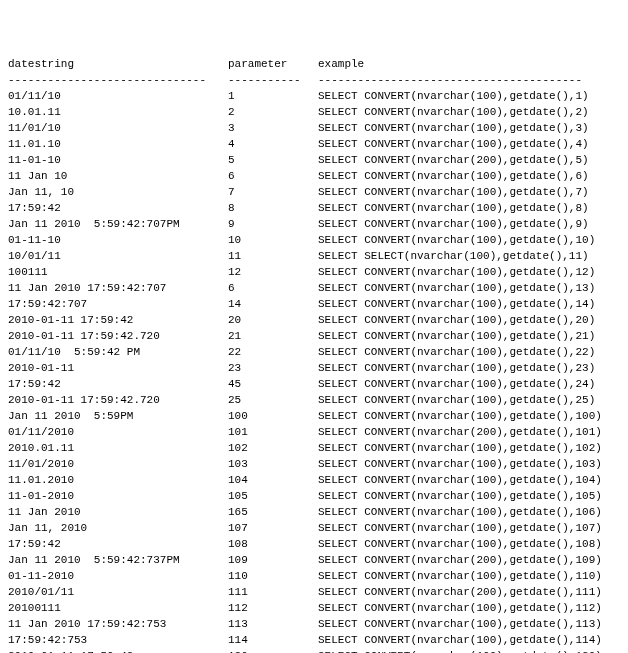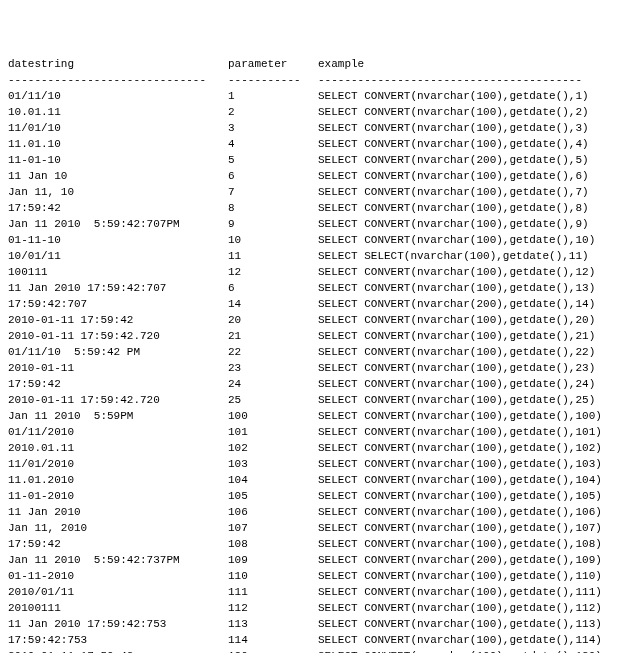--- a/index.html
+++ b/index.html
@@ -28,39 +28,39 @@
 <span class="col1">11.01.10</span><span class="col2">4</span><span class="col3">SELECT CONVERT(nvarchar(100),getdate(),4)</span>
 <span class="col1">11-01-10</span><span class="col2">5</span><span class="col3">SELECT CONVERT(nvarchar(200),getdate(),5)</span>
 <span class="col1">11 Jan 10</span><span class="col2">6</span><span class="col3">SELECT CONVERT(nvarchar(100),getdate(),6)</span>
 <span class="col1">Jan 11, 10</span><span class="col2">7</span><span class="col3">SELECT CONVERT(nvarchar(100),getdate(),7)</span>
 <span class="col1">17:59:42</span><span class="col2">8</span><span class="col3">SELECT CONVERT(nvarchar(100),getdate(),8)</span>
 <span class="col1">Jan 11 2010  5:59:42:707PM</span><span class="col2">9</span><span class="col3">SELECT CONVERT(nvarchar(100),getdate(),9)</span>
 <span class="col1">01-11-10</span><span class="col2">10</span><span class="col3">SELECT CONVERT(nvarchar(100),getdate(),10)</span>
 <span class="col1">10/01/11</span><span class="col2">11</span><span class="col3">SELECT SELECT(nvarchar(100),getdate(),11)</span>
 <span class="col1">100111</span><span class="col2">12</span><span class="col3">SELECT CONVERT(nvarchar(100),getdate(),12)</span>
 <span class="col1">11 Jan 2010 17:59:42:707</span><span class="col2">6</span><span class="col3">SELECT CONVERT(nvarchar(100),getdate(),13)</span>
-<span class="col1">17:59:42:707</span><span class="col2">14</span><span class="col3">SELECT CONVERT(nvarchar(200),getdate(),14)</span>
+<span class="col1">17:59:42:707</span><span class="col2">14</span><span class="col3">SELECT CONVERT(nvarchar(100),getdate(),14)</span>
 <span class="col1">2010-01-11 17:59:42</span><span class="col2">20</span><span class="col3">SELECT CONVERT(nvarchar(100),getdate(),20)</span>
 <span class="col1">2010-01-11 17:59:42.720</span><span class="col2">21</span><span class="col3">SELECT CONVERT(nvarchar(100),getdate(),21)</span>
 <span class="col1">01/11/10  5:59:42 PM</span><span class="col2">22</span><span class="col3">SELECT CONVERT(nvarchar(100),getdate(),22)</span>
 <span class="col1">2010-01-11</span><span class="col2">23</span><span class="col3">SELECT CONVERT(nvarchar(100),getdate(),23)</span>
-<span class="col1">17:59:42</span><span class="col2">24</span><span class="col3">SELECT CONVERT(nvarchar(100),getdate(),24)</span>
+<span class="col1">17:59:42</span><span class="col2">45</span><span class="col3">SELECT CONVERT(nvarchar(100),getdate(),24)</span>
 <span class="col1">2010-01-11 17:59:42.720</span><span class="col2">25</span><span class="col3">SELECT CONVERT(nvarchar(100),getdate(),25)</span>
 <span class="col1">Jan 11 2010  5:59PM</span><span class="col2">100</span><span class="col3">SELECT CONVERT(nvarchar(100),getdate(),100)</span>
-<span class="col1">01/11/2010</span><span class="col2">101</span><span class="col3">SELECT CONVERT(nvarchar(100),getdate(),101)</span>
+<span class="col1">01/11/2010</span><span class="col2">101</span><span class="col3">SELECT CONVERT(nvarchar(200),getdate(),101)</span>
 <span class="col1">2010.01.11</span><span class="col2">102</span><span class="col3">SELECT CONVERT(nvarchar(100),getdate(),102)</span>
 <span class="col1">11/01/2010</span><span class="col2">103</span><span class="col3">SELECT CONVERT(nvarchar(100),getdate(),103)</span>
 <span class="col1">11.01.2010</span><span class="col2">104</span><span class="col3">SELECT CONVERT(nvarchar(100),getdate(),104)</span>
 <span class="col1">11-01-2010</span><span class="col2">105</span><span class="col3">SELECT CONVERT(nvarchar(100),getdate(),105)</span>
-<span class="col1">11 Jan 2010</span><span class="col2">106</span><span class="col3">SELECT CONVERT(nvarchar(100),getdate(),106)</span>
+<span class="col1">11 Jan 2010</span><span class="col2">165</span><span class="col3">SELECT CONVERT(nvarchar(100),getdate(),106)</span>
 <span class="col1">Jan 11, 2010</span><span class="col2">107</span><span class="col3">SELECT CONVERT(nvarchar(100),getdate(),107)</span>
 <span class="col1">17:59:42</span><span class="col2">108</span><span class="col3">SELECT CONVERT(nvarchar(100),getdate(),108)</span>
 <span class="col1">Jan 11 2010  5:59:42:737PM</span><span class="col2">109</span><span class="col3">SELECT CONVERT(nvarchar(200),getdate(),109)</span>
 <span class="col1">01-11-2010</span><span class="col2">110</span><span class="col3">SELECT CONVERT(nvarchar(100),getdate(),110)</span>
-<span class="col1">2010/01/11</span><span class="col2">111</span><span class="col3">SELECT CONVERT(nvarchar(100),getdate(),111)</span>
+<span class="col1">2010/01/11</span><span class="col2">111</span><span class="col3">SELECT CONVERT(nvarchar(200),getdate(),111)</span>
 <span class="col1">20100111</span><span class="col2">112</span><span class="col3">SELECT CONVERT(nvarchar(100),getdate(),112)</span>
 <span class="col1">11 Jan 2010 17:59:42:753</span><span class="col2">113</span><span class="col3">SELECT CONVERT(nvarchar(100),getdate(),113)</span>
 <span class="col1">17:59:42:753</span><span class="col2">114</span><span class="col3">SELECT CONVERT(nvarchar(100),getdate(),114)</span>
 <span class="col1">2010-01-11 17:59:42</span><span class="col2">120</span><span class="col3">SELECT CONVERT(nvarchar(100),getdate(),120)</span>
 
 
 
 
 
 </div></div>

